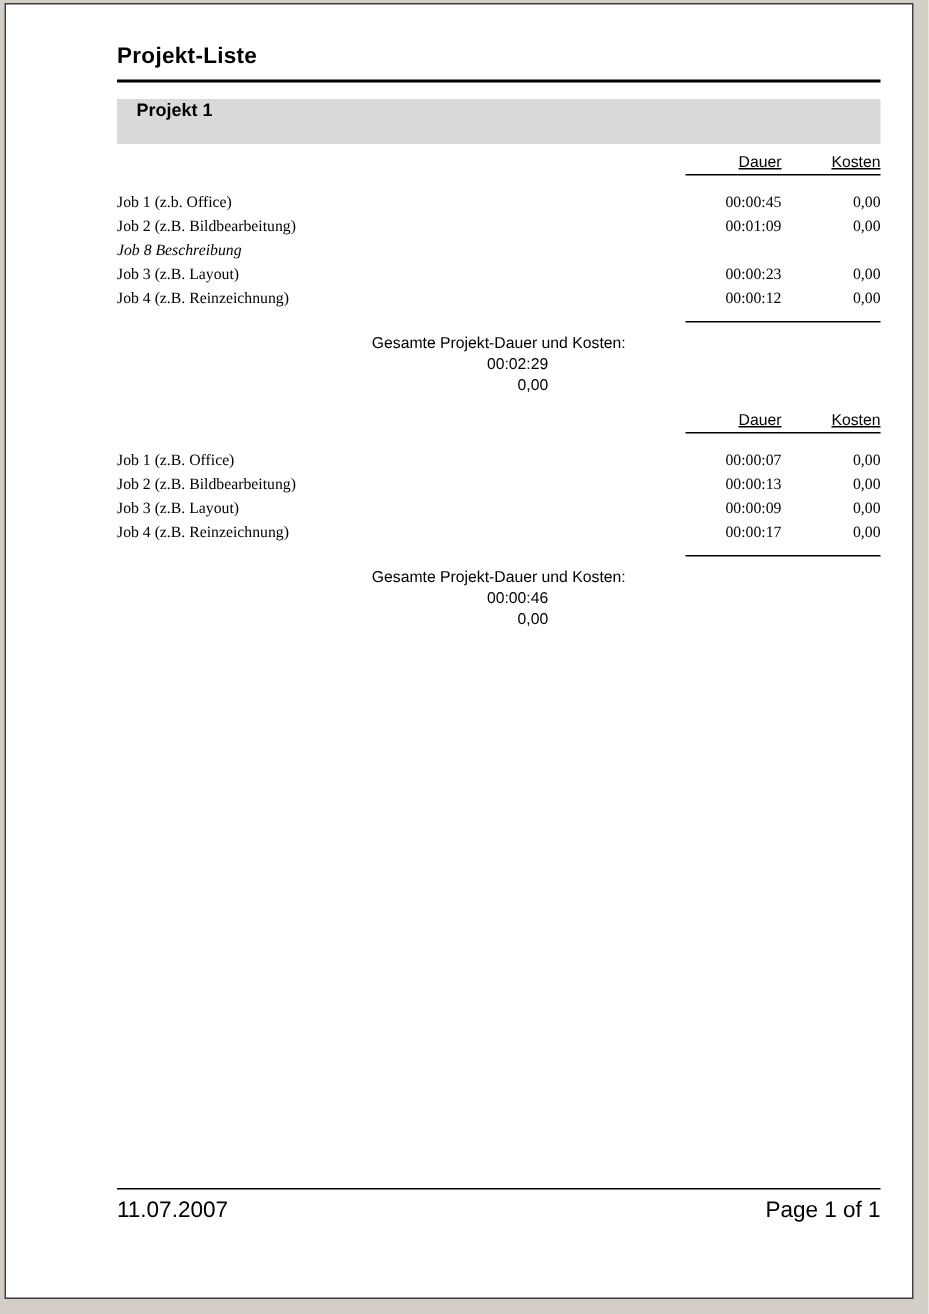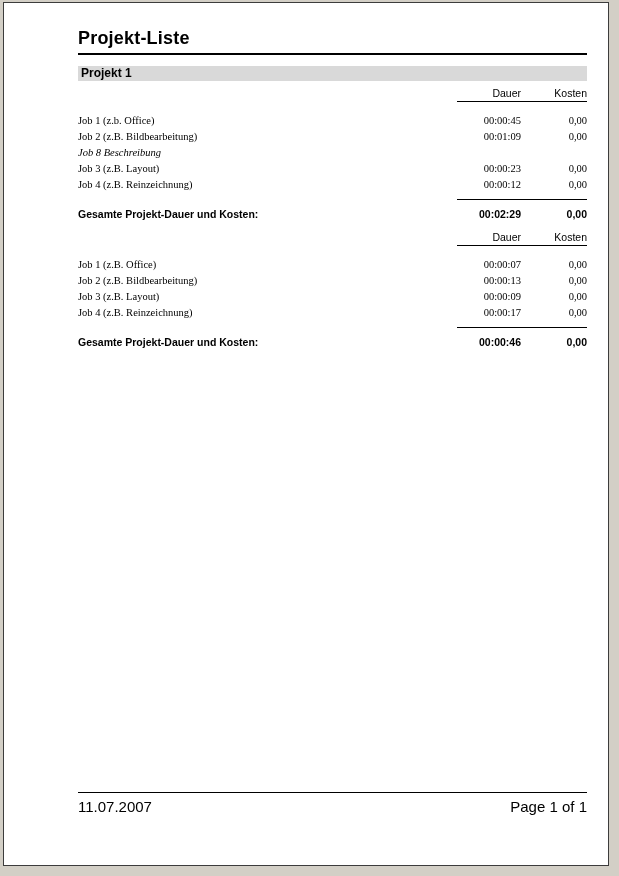--- a/index.html
+++ b/index.html
@@ -25,51 +25,52 @@
     position: absolute;
     left: 3px; top: 2px;
     width: 606px; height: 864px;
     background: var(--page-background);
     border: 1px solid var(--page-border);
   }
   .content {
     padding: 27px 21px 0 74px;
   }
   .report-title {
-    font-size: 18px;
+    font-size: 15px;
     font-weight: bold;
     line-height: 16px;
     letter-spacing: 0.2px;
   }
   .title-rule {
     margin-top: 7px;
     border-top: 2px solid #000;
     height: 0;
   }
   .section-bar {
     margin-top: 11px;
     background: var(--section-header-background);
     font-size: 12px;
     font-weight: bold;
     line-height: 15px;
-    padding: 0 0 0 3px;
-    height: 15px;
+    padding: 0 0 0 13px;
+    height: 30px;
   }
   .section-2 .section-bar { margin-top: 37px; }
   .section-desc {
     margin-top: 3px;
     font-size: 10.5px;
     font-style: italic;
     line-height: 13px;
   }
   .col-header-row {
     display: flex;
     margin-top: 6px;
     font-size: 10.5px;
     line-height: 12px;
+    text-decoration: underline;
   }
   .section-2 .col-header-row { margin-top: 10px; }
   .col-spacer { flex: 1; }
   .col-dauer, .col-kosten {
     width: 66px;
     text-align: right;
   }
   .header-rule {
     margin-top: 2px;
     margin-left: auto;
@@ -97,22 +98,23 @@
     margin-left: auto;
     width: 130px;
     border-top: 1px solid #000;
     height: 0;
   }
   .total-row {
     display: flex;
     align-items: center;
     margin-top: 7px;
     font-size: 10.5px;
-    font-weight: bold;
+    font-weight: normal;
     line-height: 14px;
+    flex-direction: column;
   }
   .total-label { flex: 1; }
   .page-footer {
     position: absolute;
     left: 74px;
     right: 21px;
     top: 789px;
     border-top: 1px solid #000;
   }
   .footer-inner {

